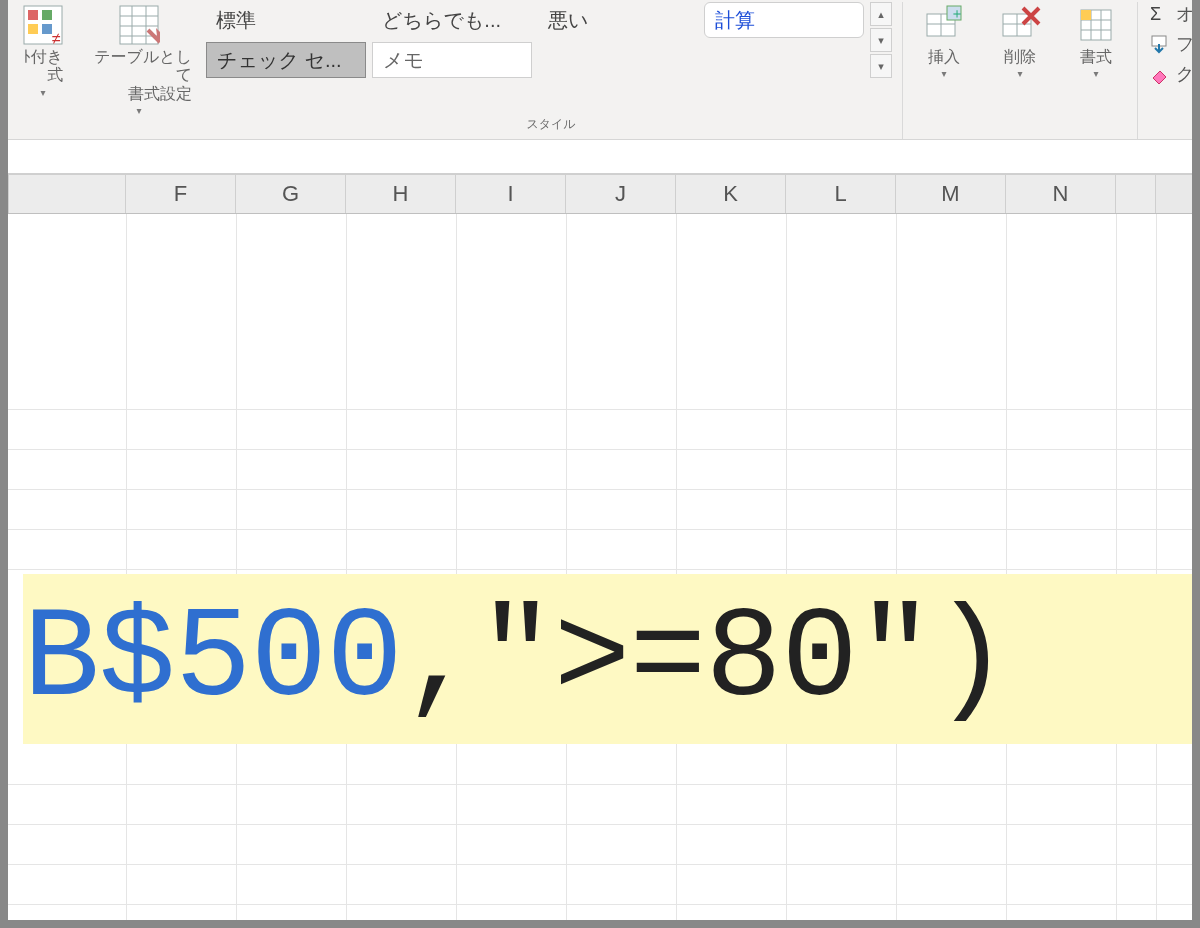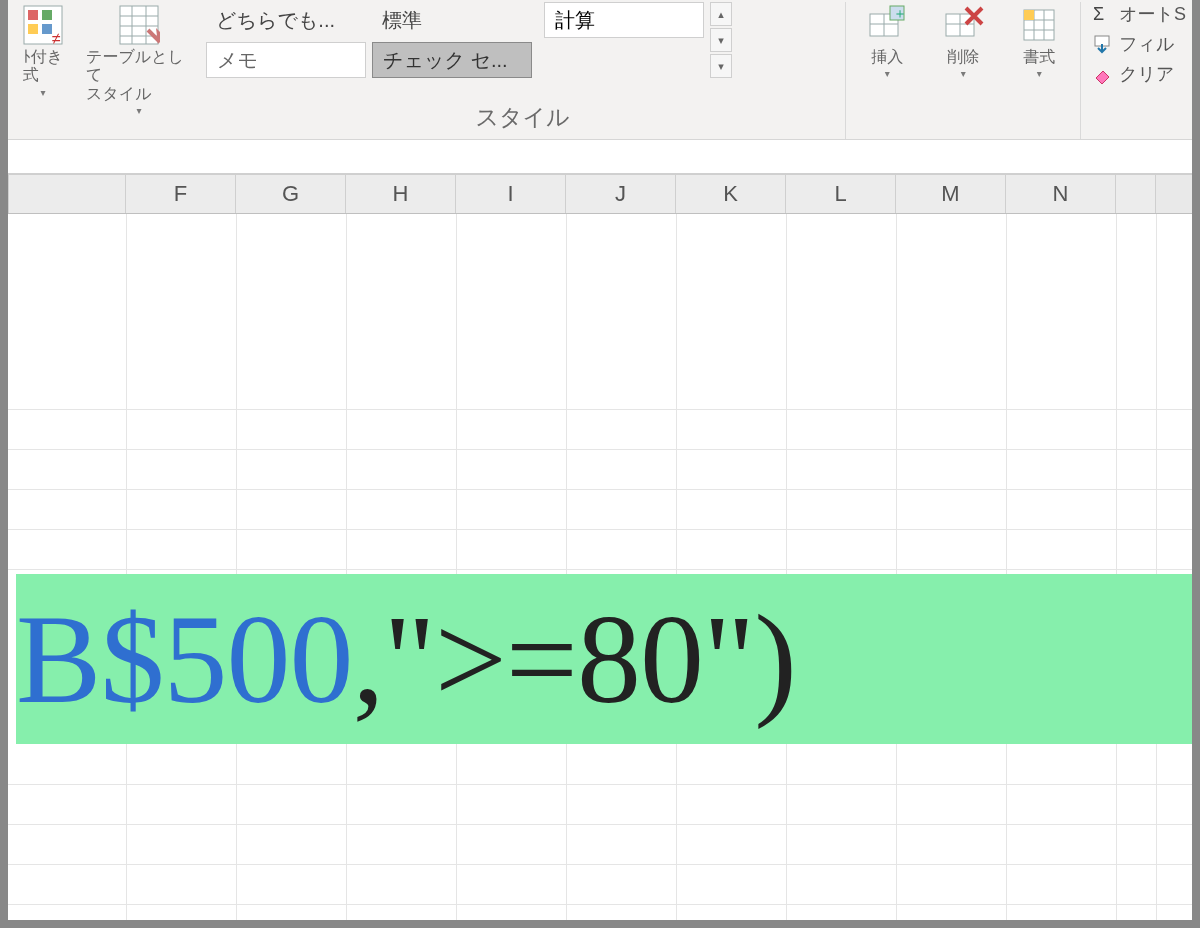--- a/index.html
+++ b/index.html
@@ -35,38 +35,38 @@
     padding: 0 6px;
   }
   .rb-group-content {
     display: flex;
     align-items: flex-start;
     gap: 6px;
     flex: 1;
   }
   .rb-group-label {
     text-align: center;
-    font-size: 23px;
+    font-size: 12px;
     color: #6a6a6a;
     padding: 4px 0 6px 0;
   }
   .vbtn {
     display: flex;
     flex-direction: column;
     align-items: center;
     justify-content: flex-start;
     width: 70px;
     padding: 2px 2px 0 2px;
     cursor: pointer;
   }
   .vbtn .icon { width: 42px; height: 42px; margin-bottom: 2px; }
   .vbtn .lbl {
     font-size: 16px;
     color: #666;
-    text-align: left;
+    text-align: right;
     line-height: 1.15;
     white-space: pre-line;
   }
   .vbtn.wide { width: 110px; }
   .tiny-dd { font-size: 10px; color: #7a7a7a; margin-top: 2px; }
 
   
   .style-gallery {
     display: flex;
     align-items: flex-start;
@@ -80,21 +80,21 @@
     background: #fff;
     display: flex; align-items: center;
     padding: 0 10px;
     font-size: 20px;
     color: #666;
     cursor: pointer;
   }
   .style-chip.standard { background:#f3f2f1; border:none; color:#444; }
   .style-chip.selected { background:#bfbfbf; border:1px solid #8a8a8a; color:#333; }
   .style-chip.link { color:#e0922a; }
-  .style-chip.calc { color:#000000; }
+  .style-chip.calc { color:#1d4ed8;border-radius:6px; }
   .gallery-scroll {
     display:flex; flex-direction:column; gap:2px;
     width: 22px;
   }
   .gs-btn {
     width:22px; height:24px;
     border:1px solid #cfcfcf;
     background:#f6f6f6;
     display:flex;align-items:center;justify-content:center;
     font-size:11px; color:#666; cursor:pointer;
@@ -146,26 +146,26 @@
   }
   .gridlines {
     position:absolute; inset:0;
   }
   .vline { position:absolute; top:0; bottom:0; width:1px; background:#e5e5e5;}
   .hline { position:absolute; left:0; right:0; height:1px; background:#e5e5e5;}
 
   
   .formula-overlay {
     position:absolute;
-    left:8px; right:0;
+    left:15px; right:0;
     top: 360px;
     height:170px;
-    background:#86efac;
+    background:#fef9c3;
     display:flex; align-items:center;
-    font-family: Liberation Serif, serif;
+    font-family: Liberation Mono, monospace;
     font-size: 128px;
     letter-spacing: -1px;
     white-space:nowrap;
     padding-left: 0;
   }
   .formula-overlay .seg-ref { color:#2f6fd0; }
   .formula-overlay .seg-txt { color:#222; }
 
   
   svg { display:block; }
@@ -201,39 +201,40 @@
                 <line x1="2" y1="12" x2="40" y2="12" stroke="#9aa"></line>
                 <line x1="2" y1="22" x2="40" y2="22" stroke="#9aa"></line>
                 <line x1="2" y1="32" x2="40" y2="32" stroke="#9aa"></line>
                 <line x1="14" y1="2" x2="14" y2="40" stroke="#9aa"></line>
                 <line x1="28" y1="2" x2="28" y2="40" stroke="#9aa"></line>
                 <path d="M30 26 L42 38" stroke="#c77" stroke-width="4"></path>
                 <path d="M38 24 L44 30 L40 40 Z" fill="#c77"></path>
               </svg>
           </span>
           <span class="lbl">テーブルとして
-スタイル</span>
+書式設定</span>
           <span class="tiny-dd">▾</span>
         </div>
       </div>
       <div class="rb-group-label">&nbsp;</div>
     </div>
 
     <div class="rb-group" style="flex:1;">
       <div class="rb-group-content">
         <div class="style-gallery">
           <div class="style-col">
+            <div class="style-chip standard">標準</div>
+            <div class="style-chip selected">チェック セ...</div>
+          </div>
+          <div class="style-col">
             <div class="style-chip standard">どちらでも...</div>
             <div class="style-chip">メモ</div>
           </div>
           <div class="style-col">
-            <div class="style-chip standard">標準</div>
-            <div class="style-chip selected">チェック セ...</div>
-          </div>
-          <div class="style-col">
+            <div class="style-chip standard">悪い</div>
           </div>
           <div class="style-col">
             <div class="style-chip calc">計算</div>
           </div>
           <div class="gallery-scroll">
             <div class="gs-btn">▴</div>
             <div class="gs-btn">▾</div>
             <div class="gs-btn">▾</div>
           </div>
         </div>

